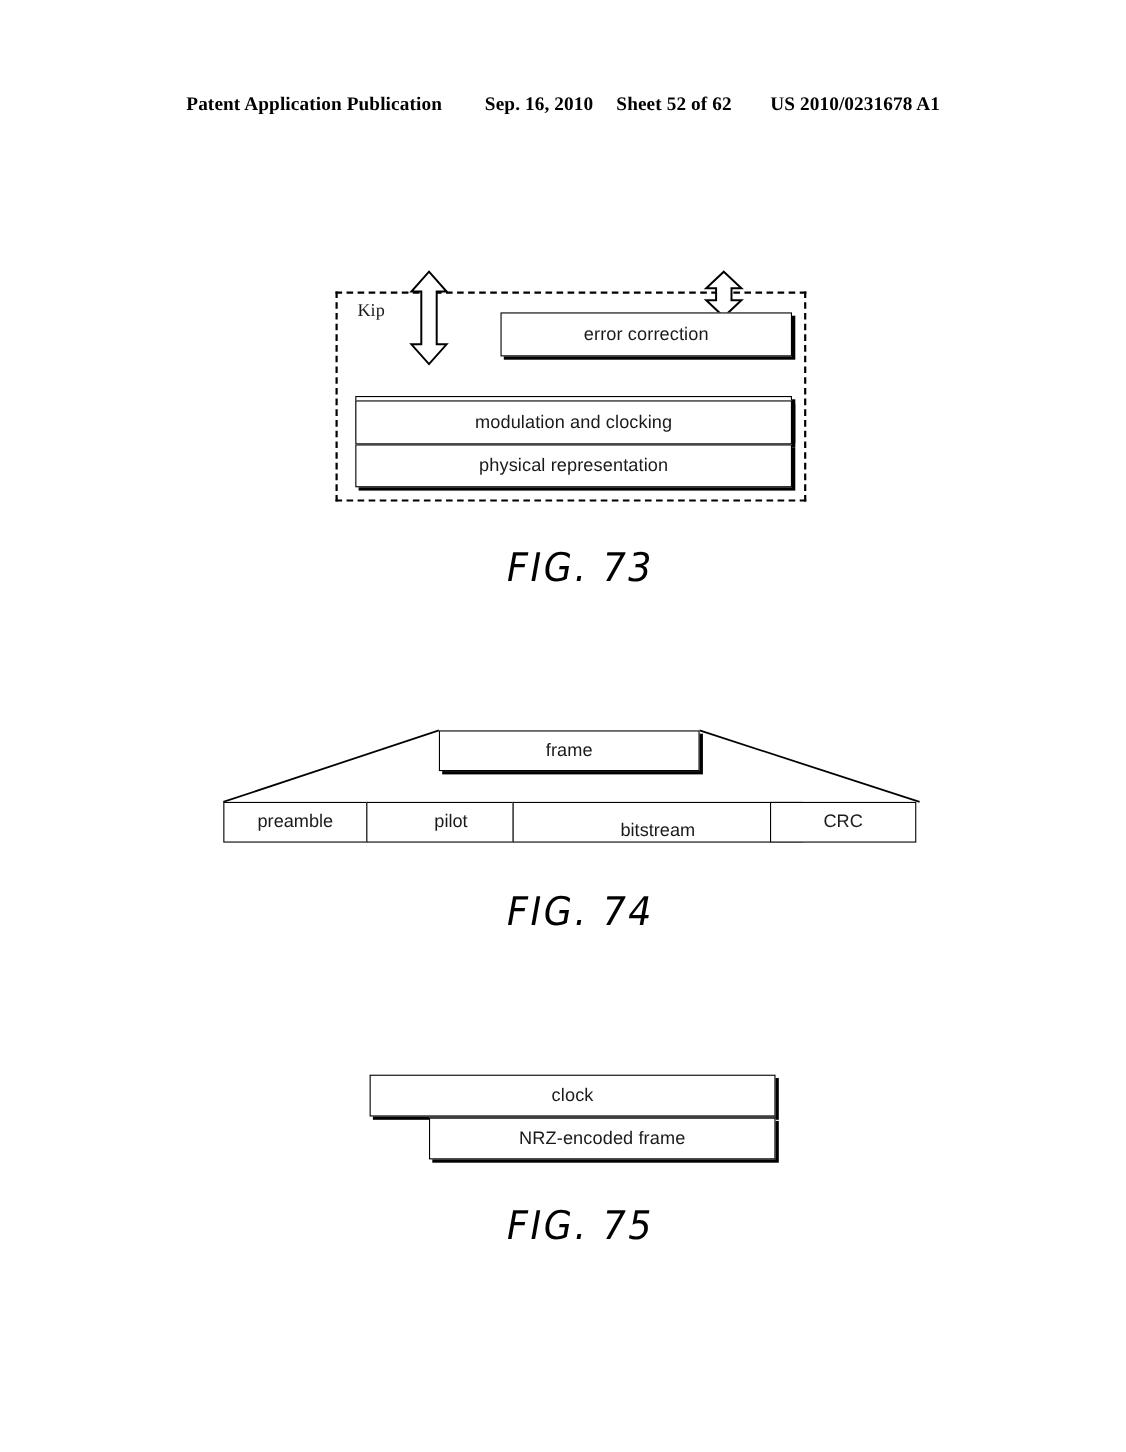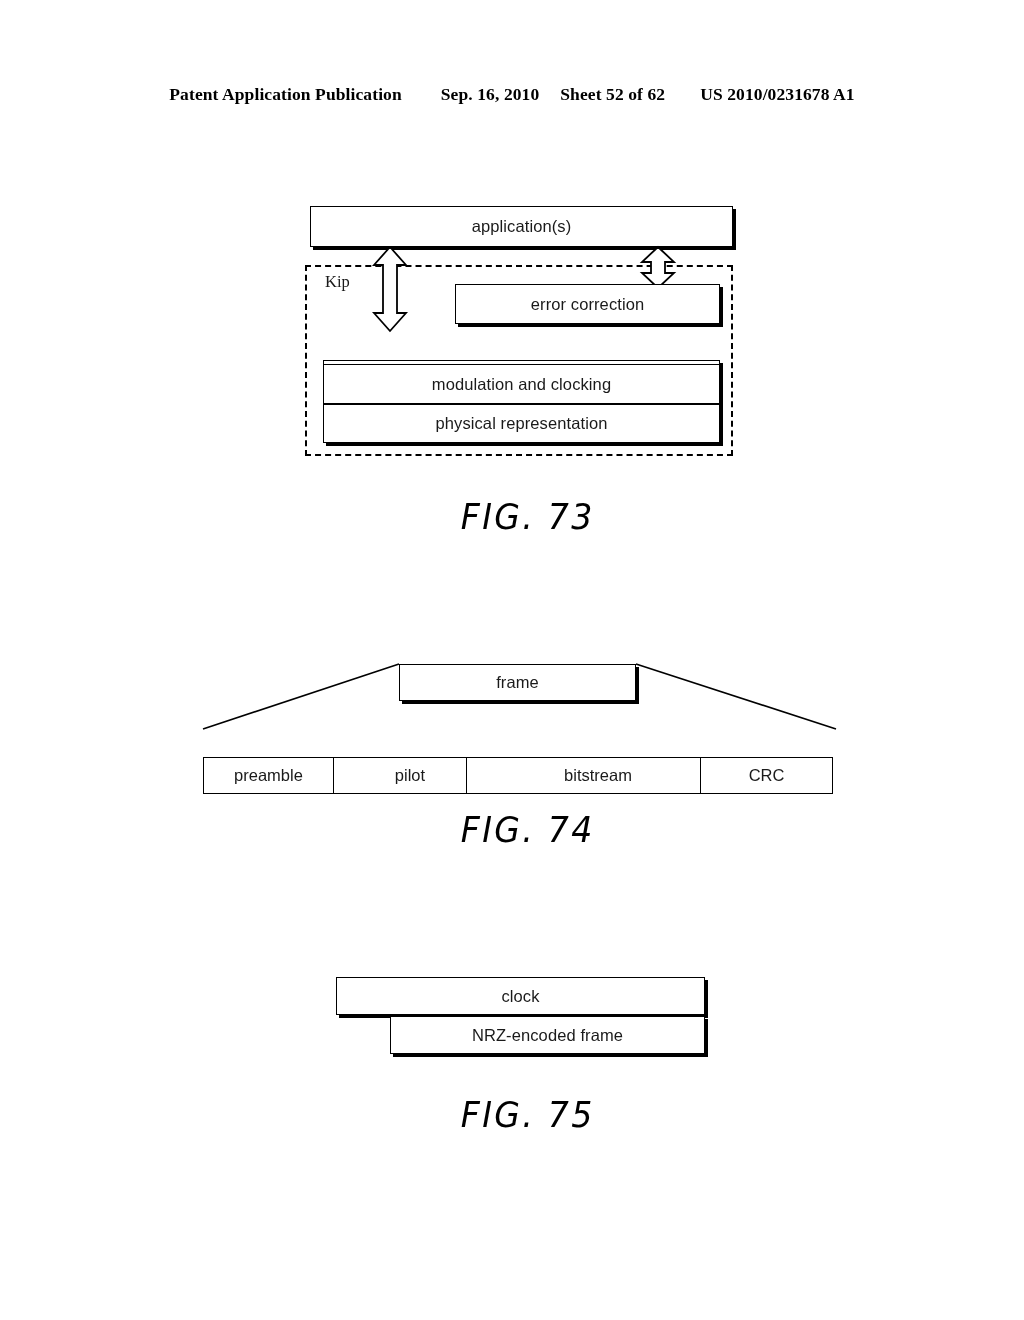--- a/index.html
+++ b/index.html
@@ -117,25 +117,24 @@
     top: 729px;
     height: 37px;
     box-sizing: border-box;
     border: 1.6px solid #000;
     background: #fff;
     display: flex;
     align-items: center;
     justify-content: center;
     font-size: 16.5px;
     color: #1a1a1a;
-    margin-top: 28px;
   }
   #f74-seg-0 { left: 203px; width: 131px; }
   #f74-seg-1 { left: 333px; width: 134px; padding-left: 20px; }
-  #f74-seg-2 { left: 466px; width: 264px; }
+  #f74-seg-2 { left: 466px; width: 264px; align-items: flex-end; }
   #f74-seg-3 { left: 700px; width: 133px; }
 
   #cap74 { left: 455px; top: 809px; }
 
   
   #fig75 { position: absolute; left: 0; top: 0; width: 1024px; height: 1200px; }
   #f75-clock {
     left: 336px; top: 977px; width: 369px; height: 38px;
   }
   #f75-nrz {
@@ -151,23 +150,20 @@
   <span class="gap-lg"></span>
   <span class="seg">Sep. 16, 2010</span>
   <span class="gap-sm"></span>
   <span class="seg">Sheet 52 of 62</span>
   <span class="gap-md"></span>
   <span class="seg">US 2010/0231678 A1</span>
 </div>
 
 <div id="fig73">
 
-  <div class="fig-box shadowed" id="f73-application">
-    <span>application(s)</span>
-  </div>
 
   <div id="f73-kip-region"></div>
   <div id="f73-kip-label">Kip</div>
 
   <svg class="f73-arrow" id="f73-arrow-left" width="44" height="88" viewBox="0 0 44 88">
     <polygon points="22,2 38,20 29,20 29,68 38,68 22,86 6,68 15,68 15,20 6,20" fill="#ffffff" stroke="#000000" stroke-width="1.8" stroke-linejoin="miter"></polygon>
   </svg>
 
   <svg class="f73-arrow" id="f73-arrow-right" width="44" height="45" viewBox="0 0 44 45">
     <polygon points="22,2 38,17 29,17 29,28 38,28 22,43 6,28 15,28 15,17 6,17" fill="#ffffff" stroke="#000000" stroke-width="1.8" stroke-linejoin="miter"></polygon>

